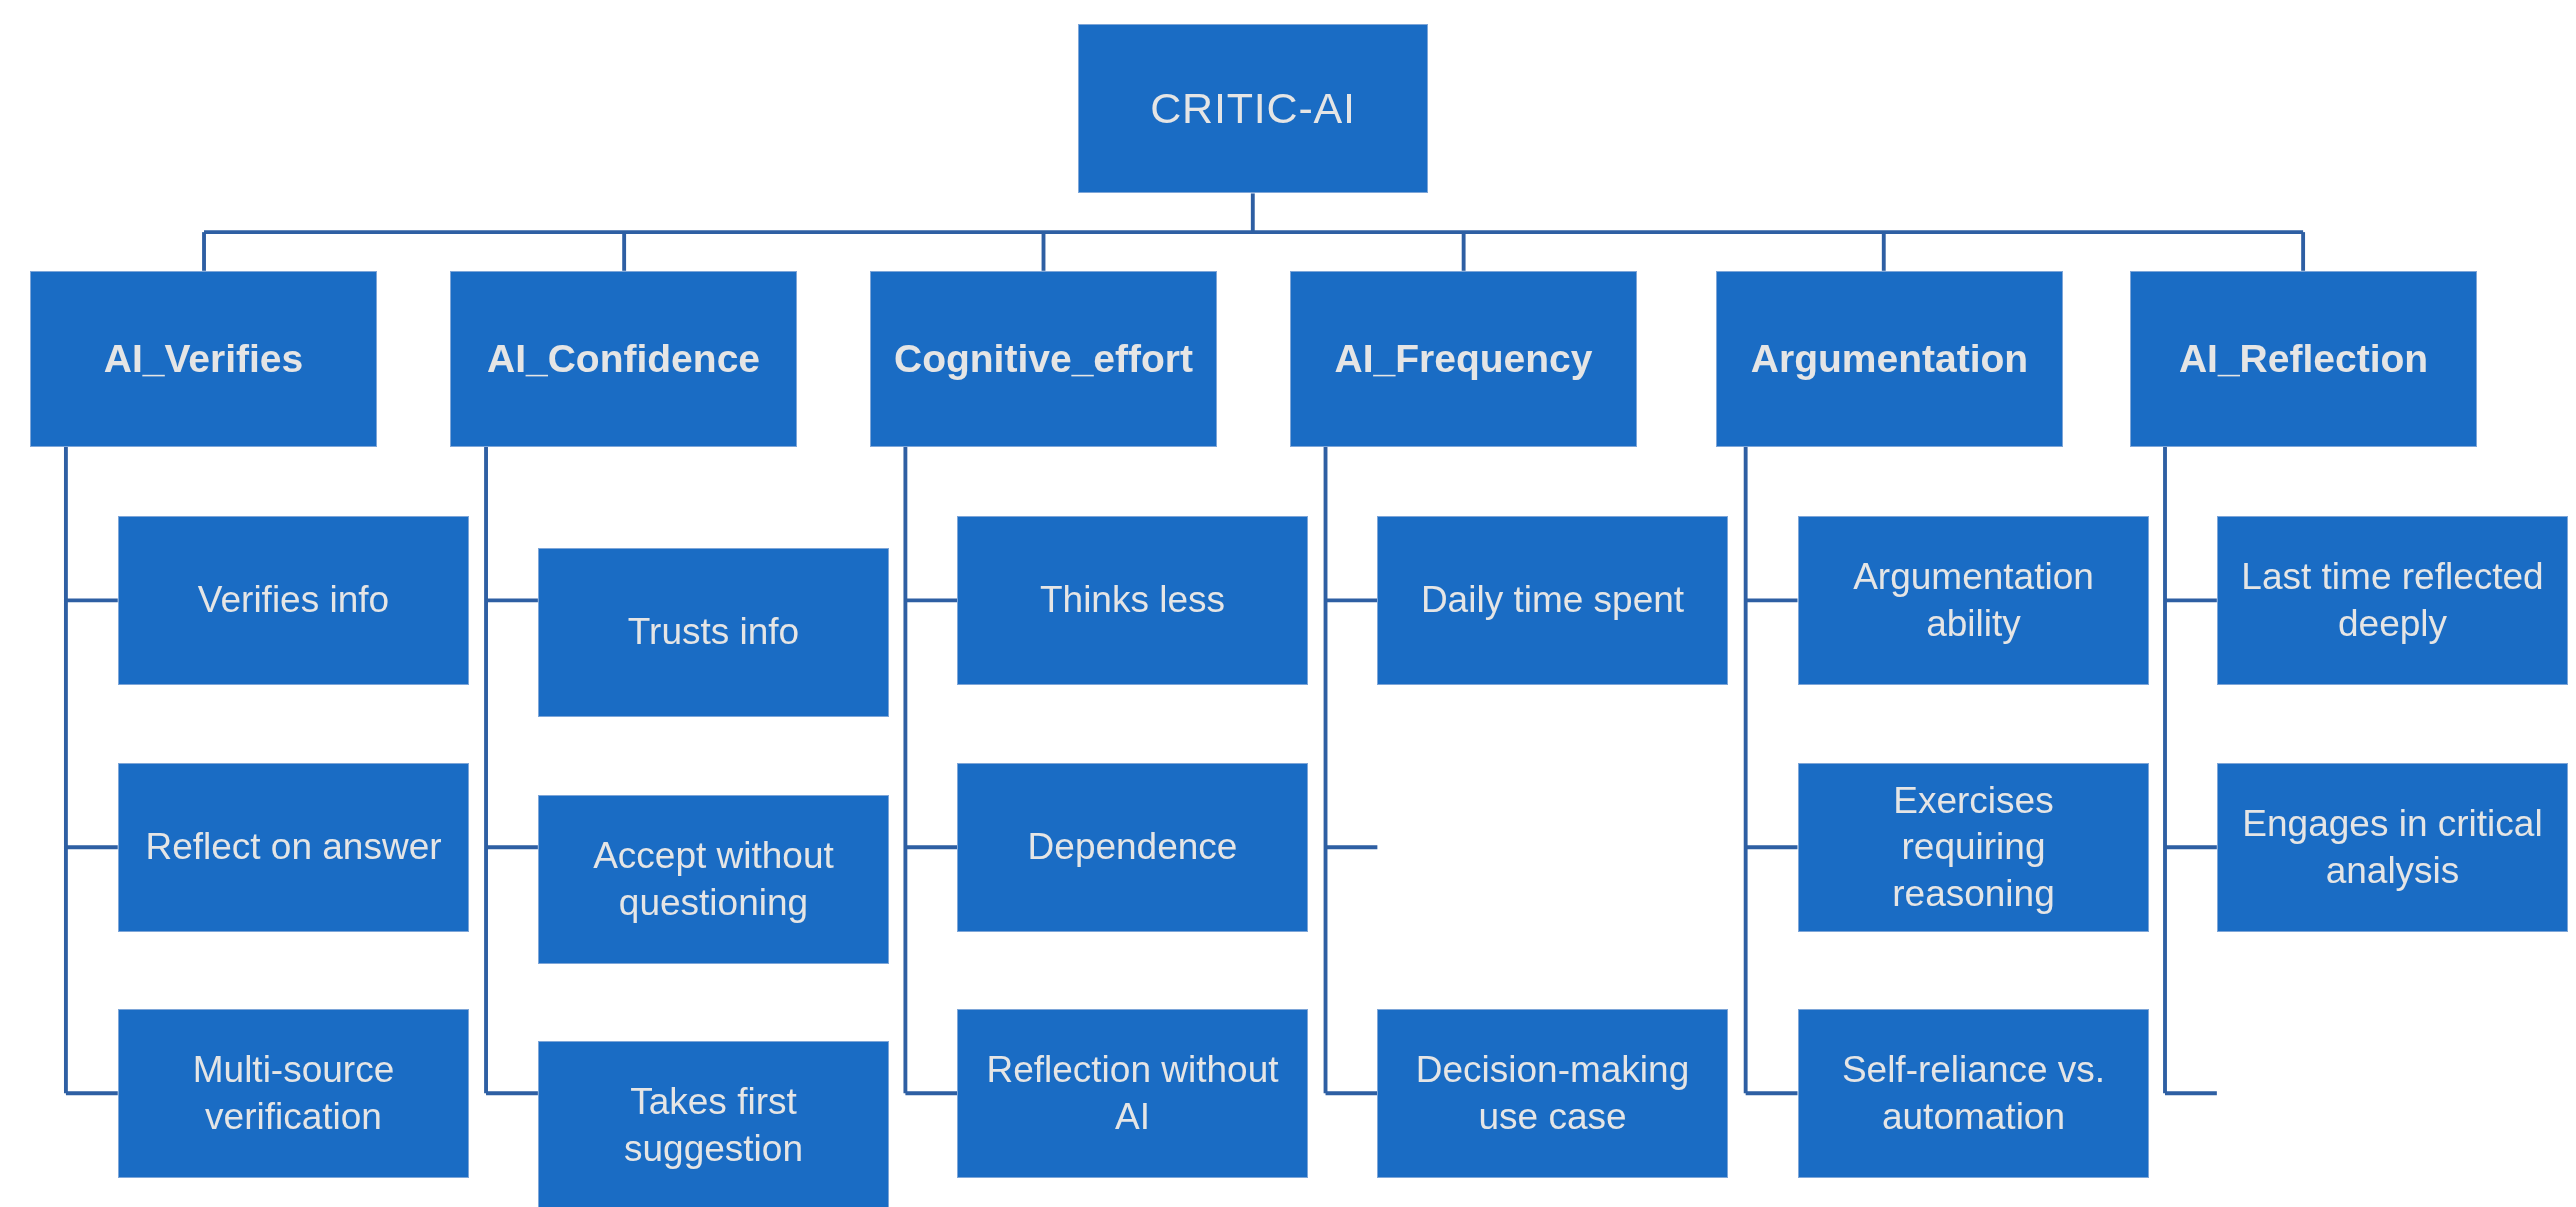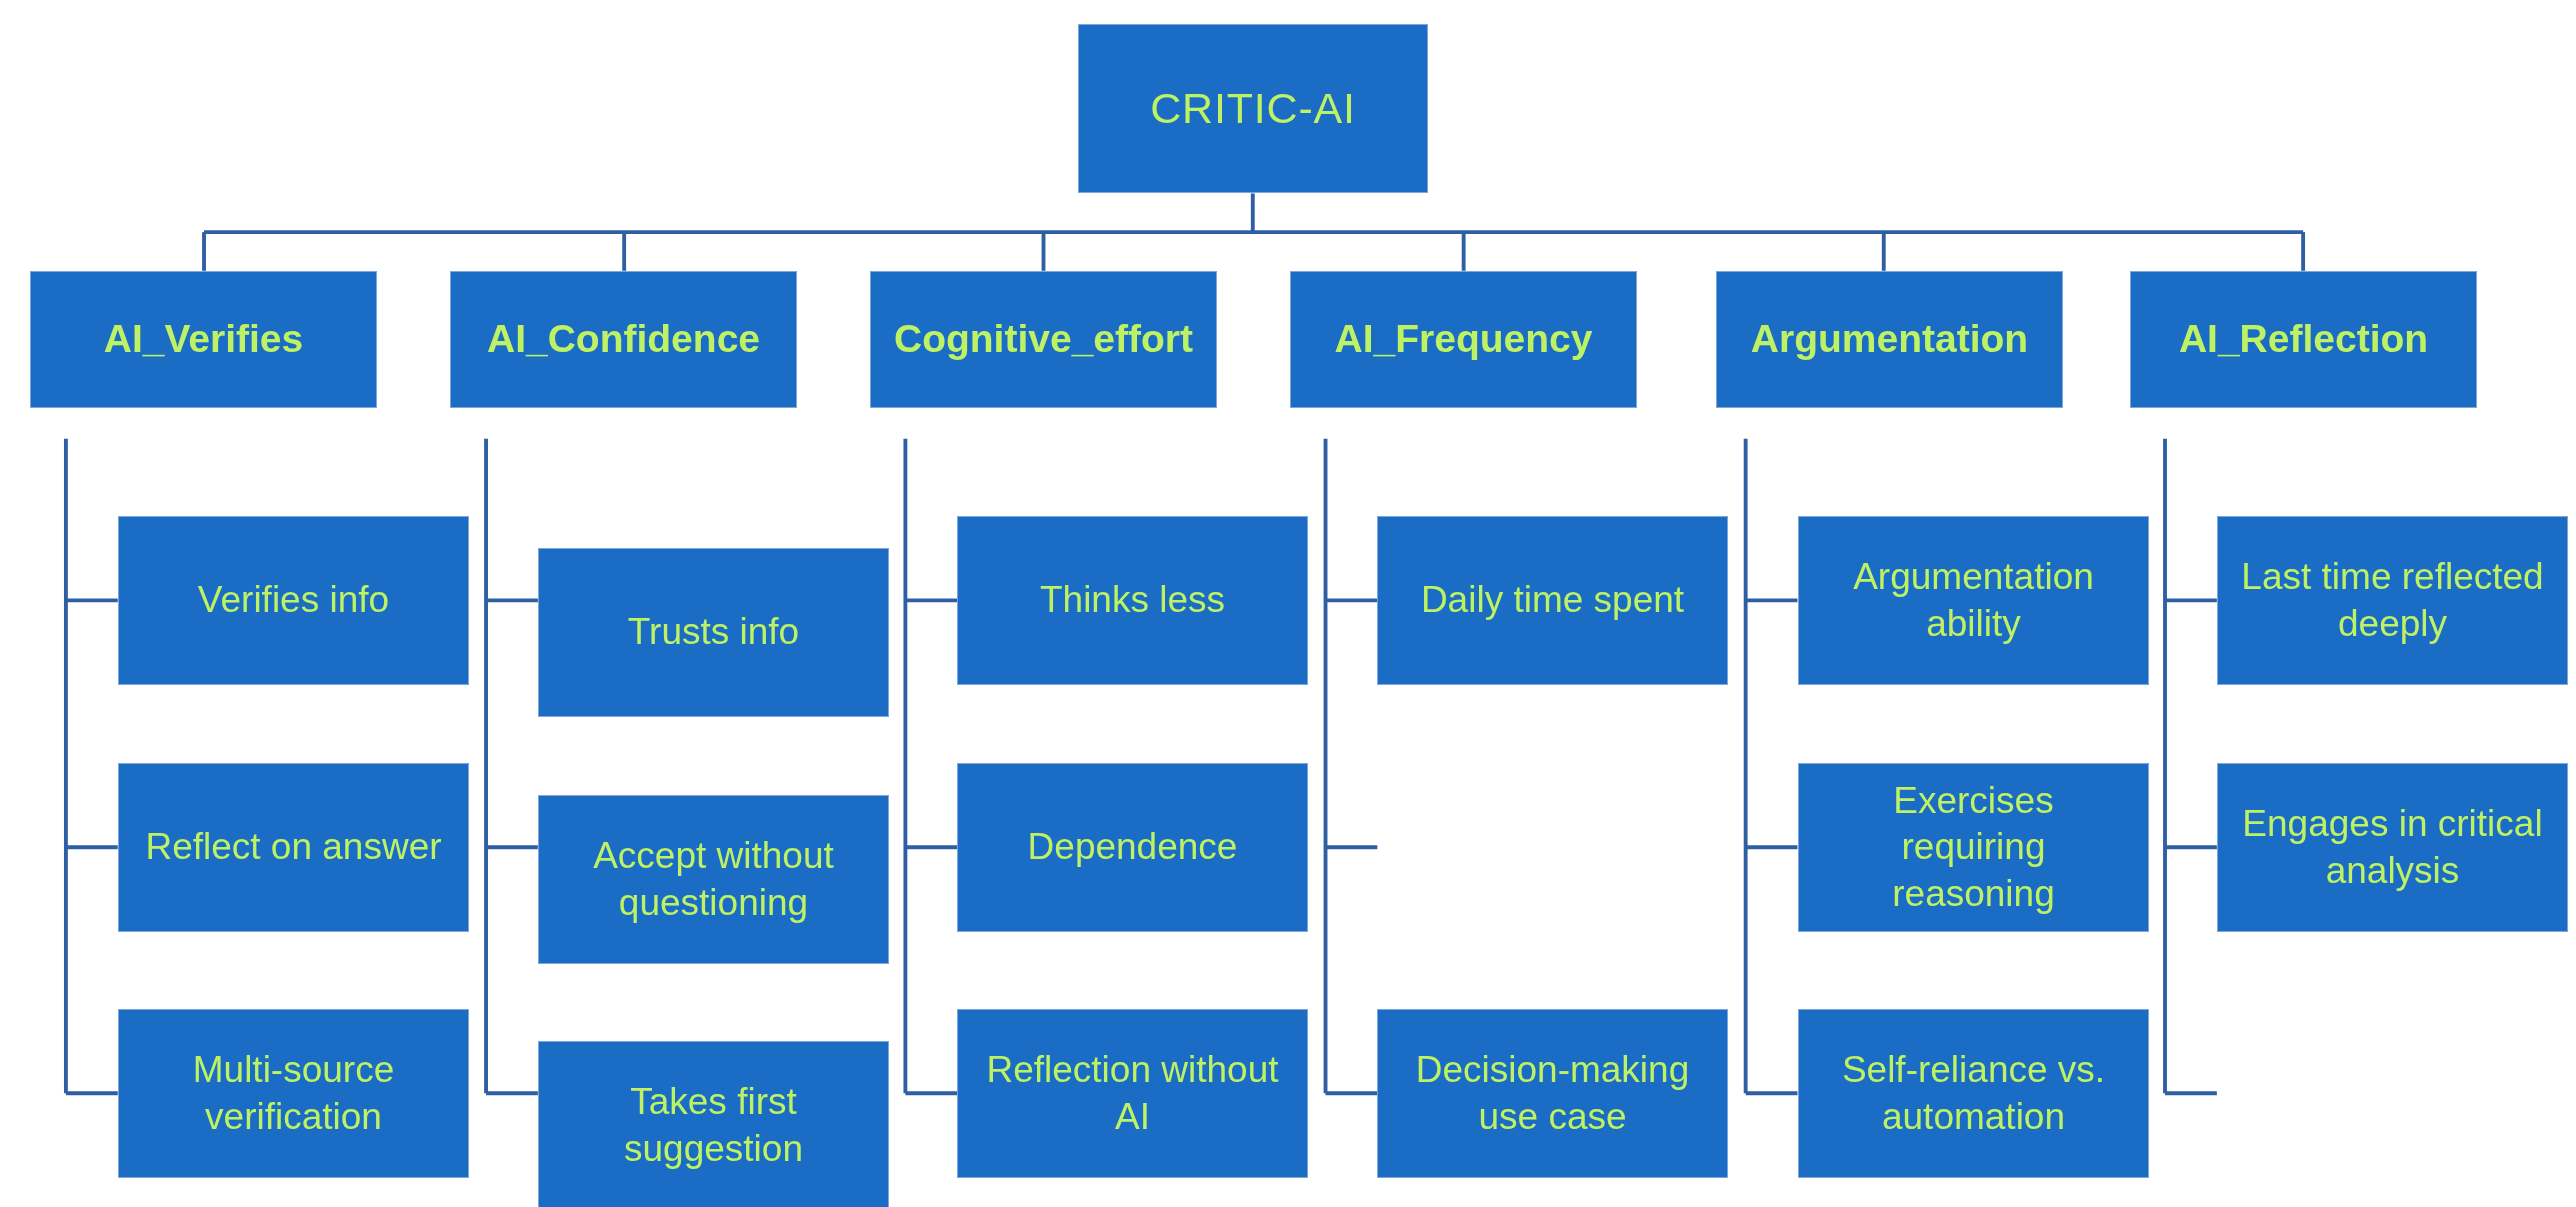--- a/index.html
+++ b/index.html
@@ -15,37 +15,37 @@
     position: absolute;
     left: 0; top: 0;
     width: 2576px; height: 1207px;
     pointer-events: none;
   }
   .node {
     position: absolute;
     box-sizing: border-box;
     background: #1A6CC4;
     border: 1.5px solid #7EA6D8;
-    color: #bef264;
+    color: #e5e5e5;
     display: flex;
     align-items: center;
     justify-content: center;
     text-align: center;
     line-height: 1.25;
   }
   .root {
     left: 1078px; top: 24px;
     width: 350px; height: 169px;
     font-size: 43px;
     font-weight: 400;
     letter-spacing: 0.8px;
   }
   .hdr {
     top: 271px;
-    width: 347px; height: 137px;
+    width: 347px; height: 176px;
     font-size: 39px;
     font-weight: 700;
     padding: 0 18px;
   }
   .child {
     width: 351px; height: 169px;
     font-size: 37px;
     font-weight: 400;
     padding: 0 20px;
   }

